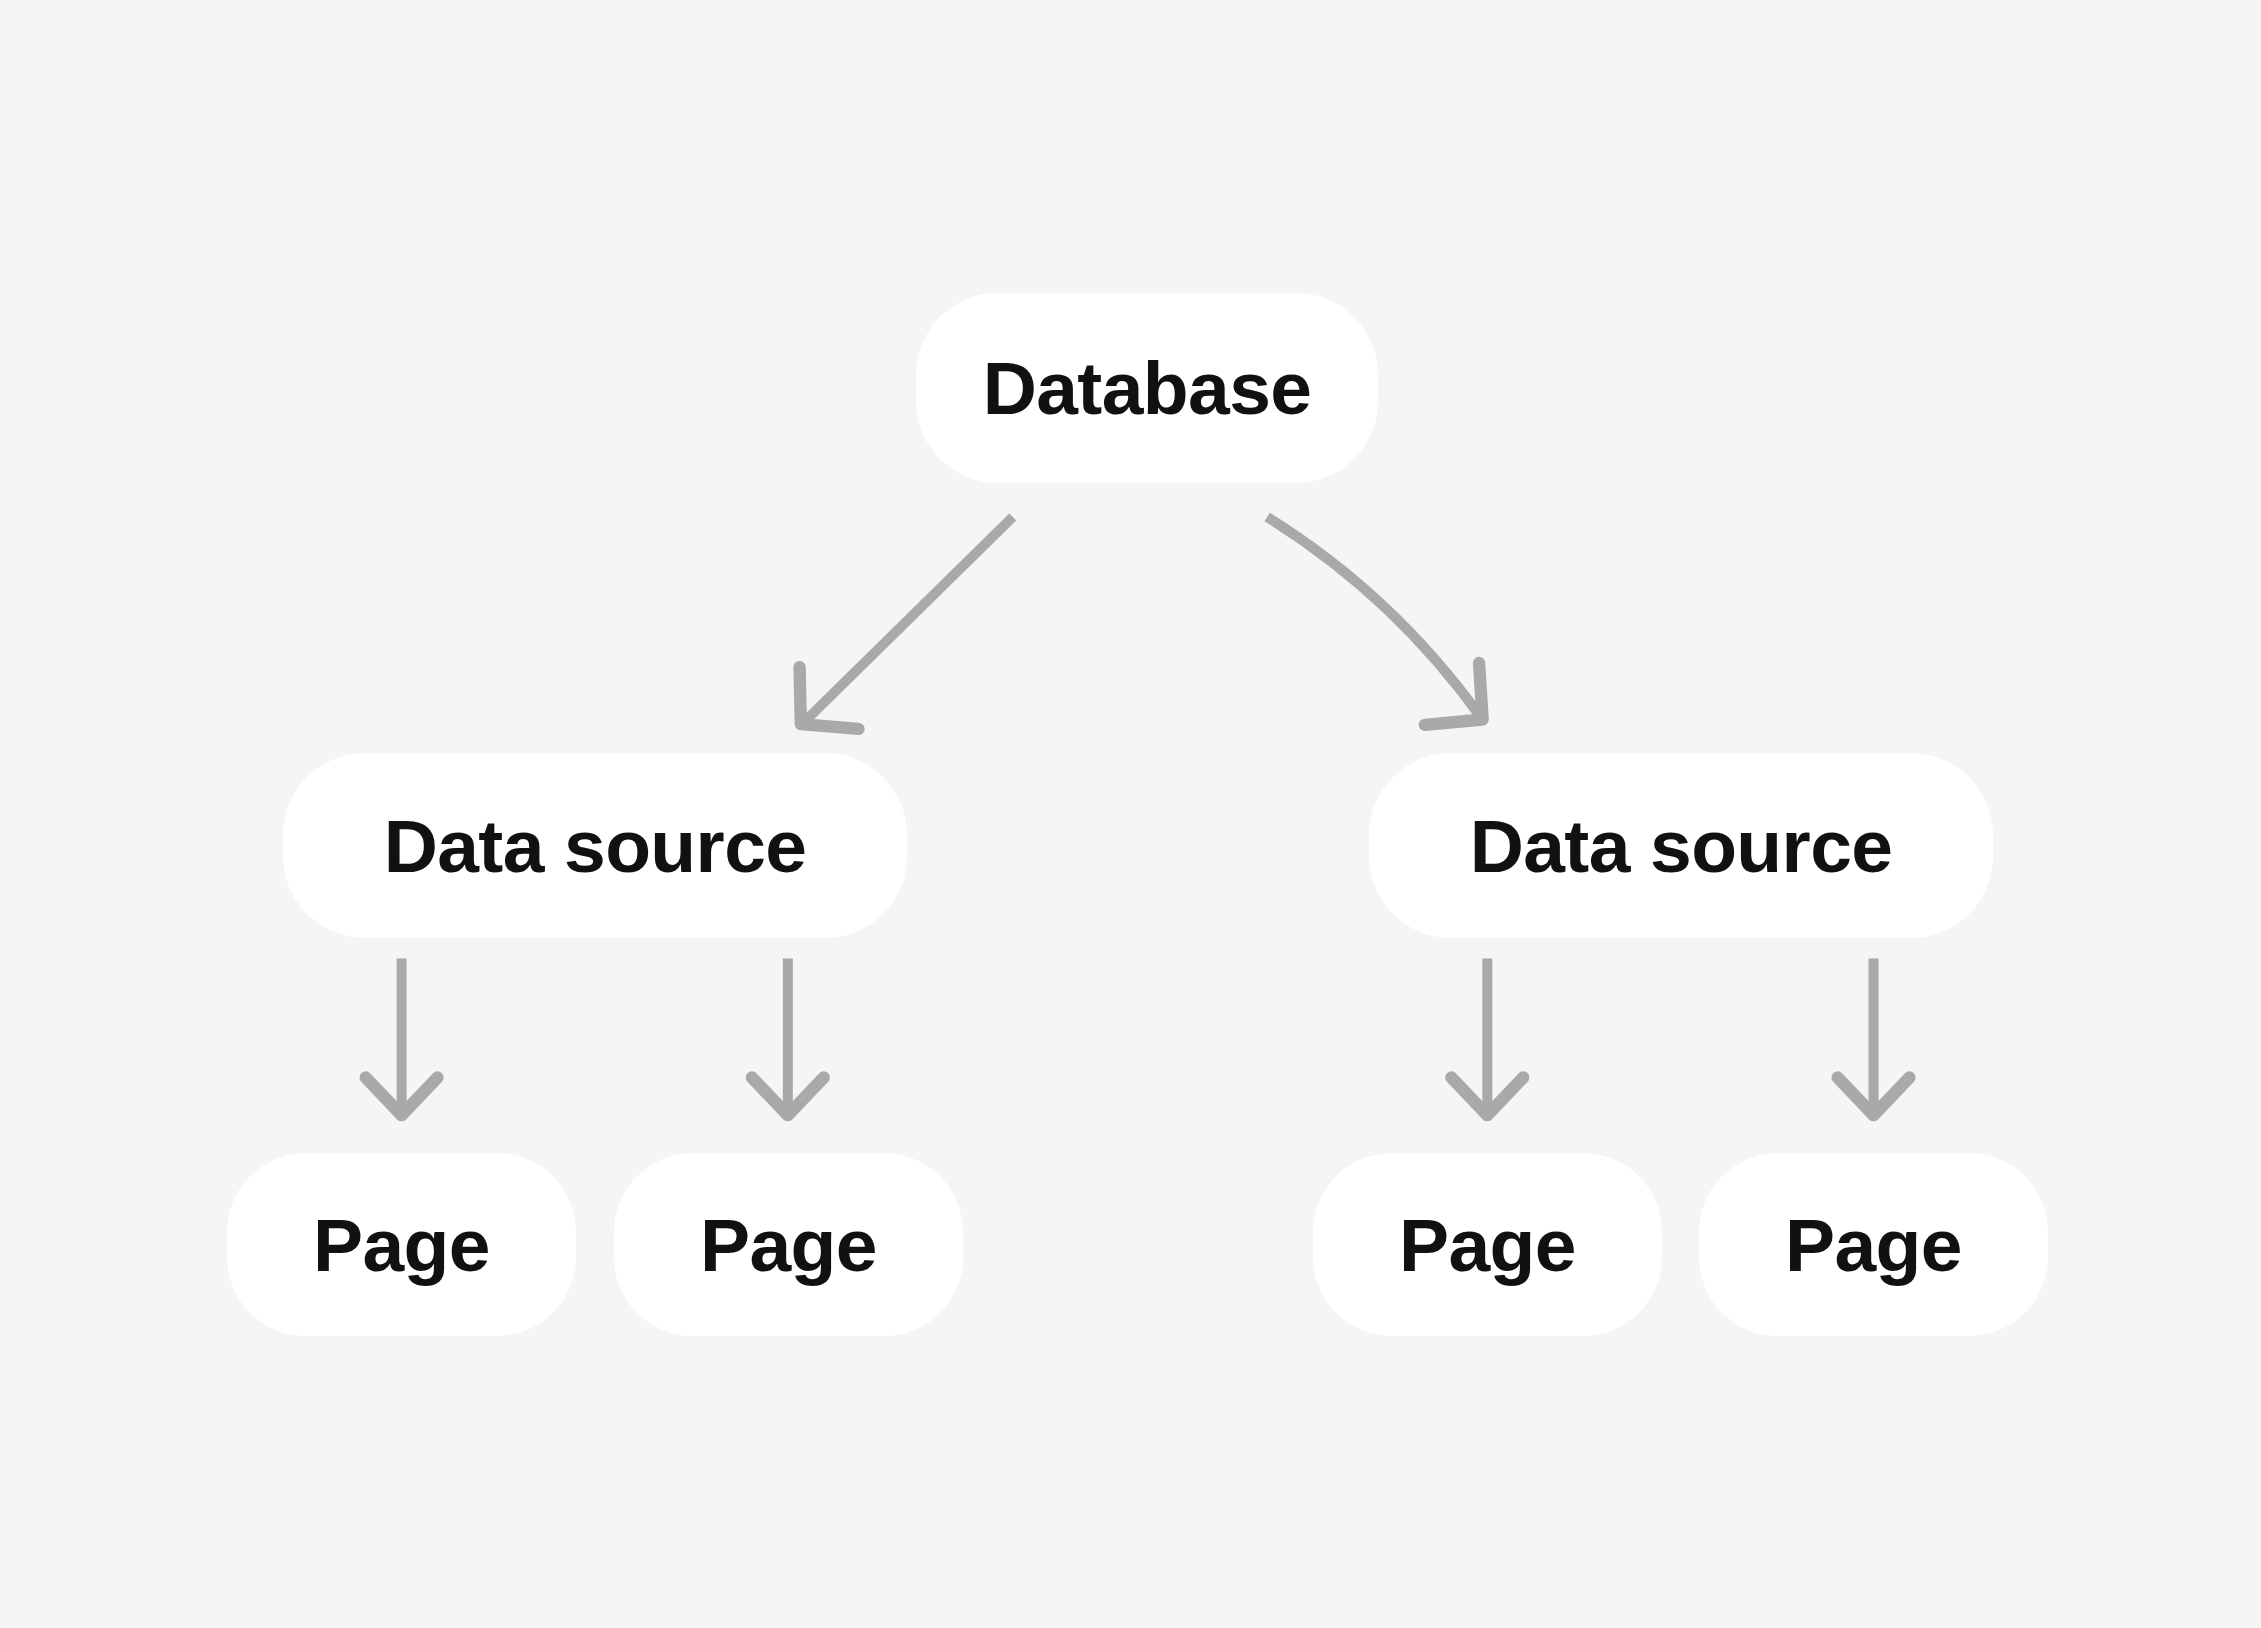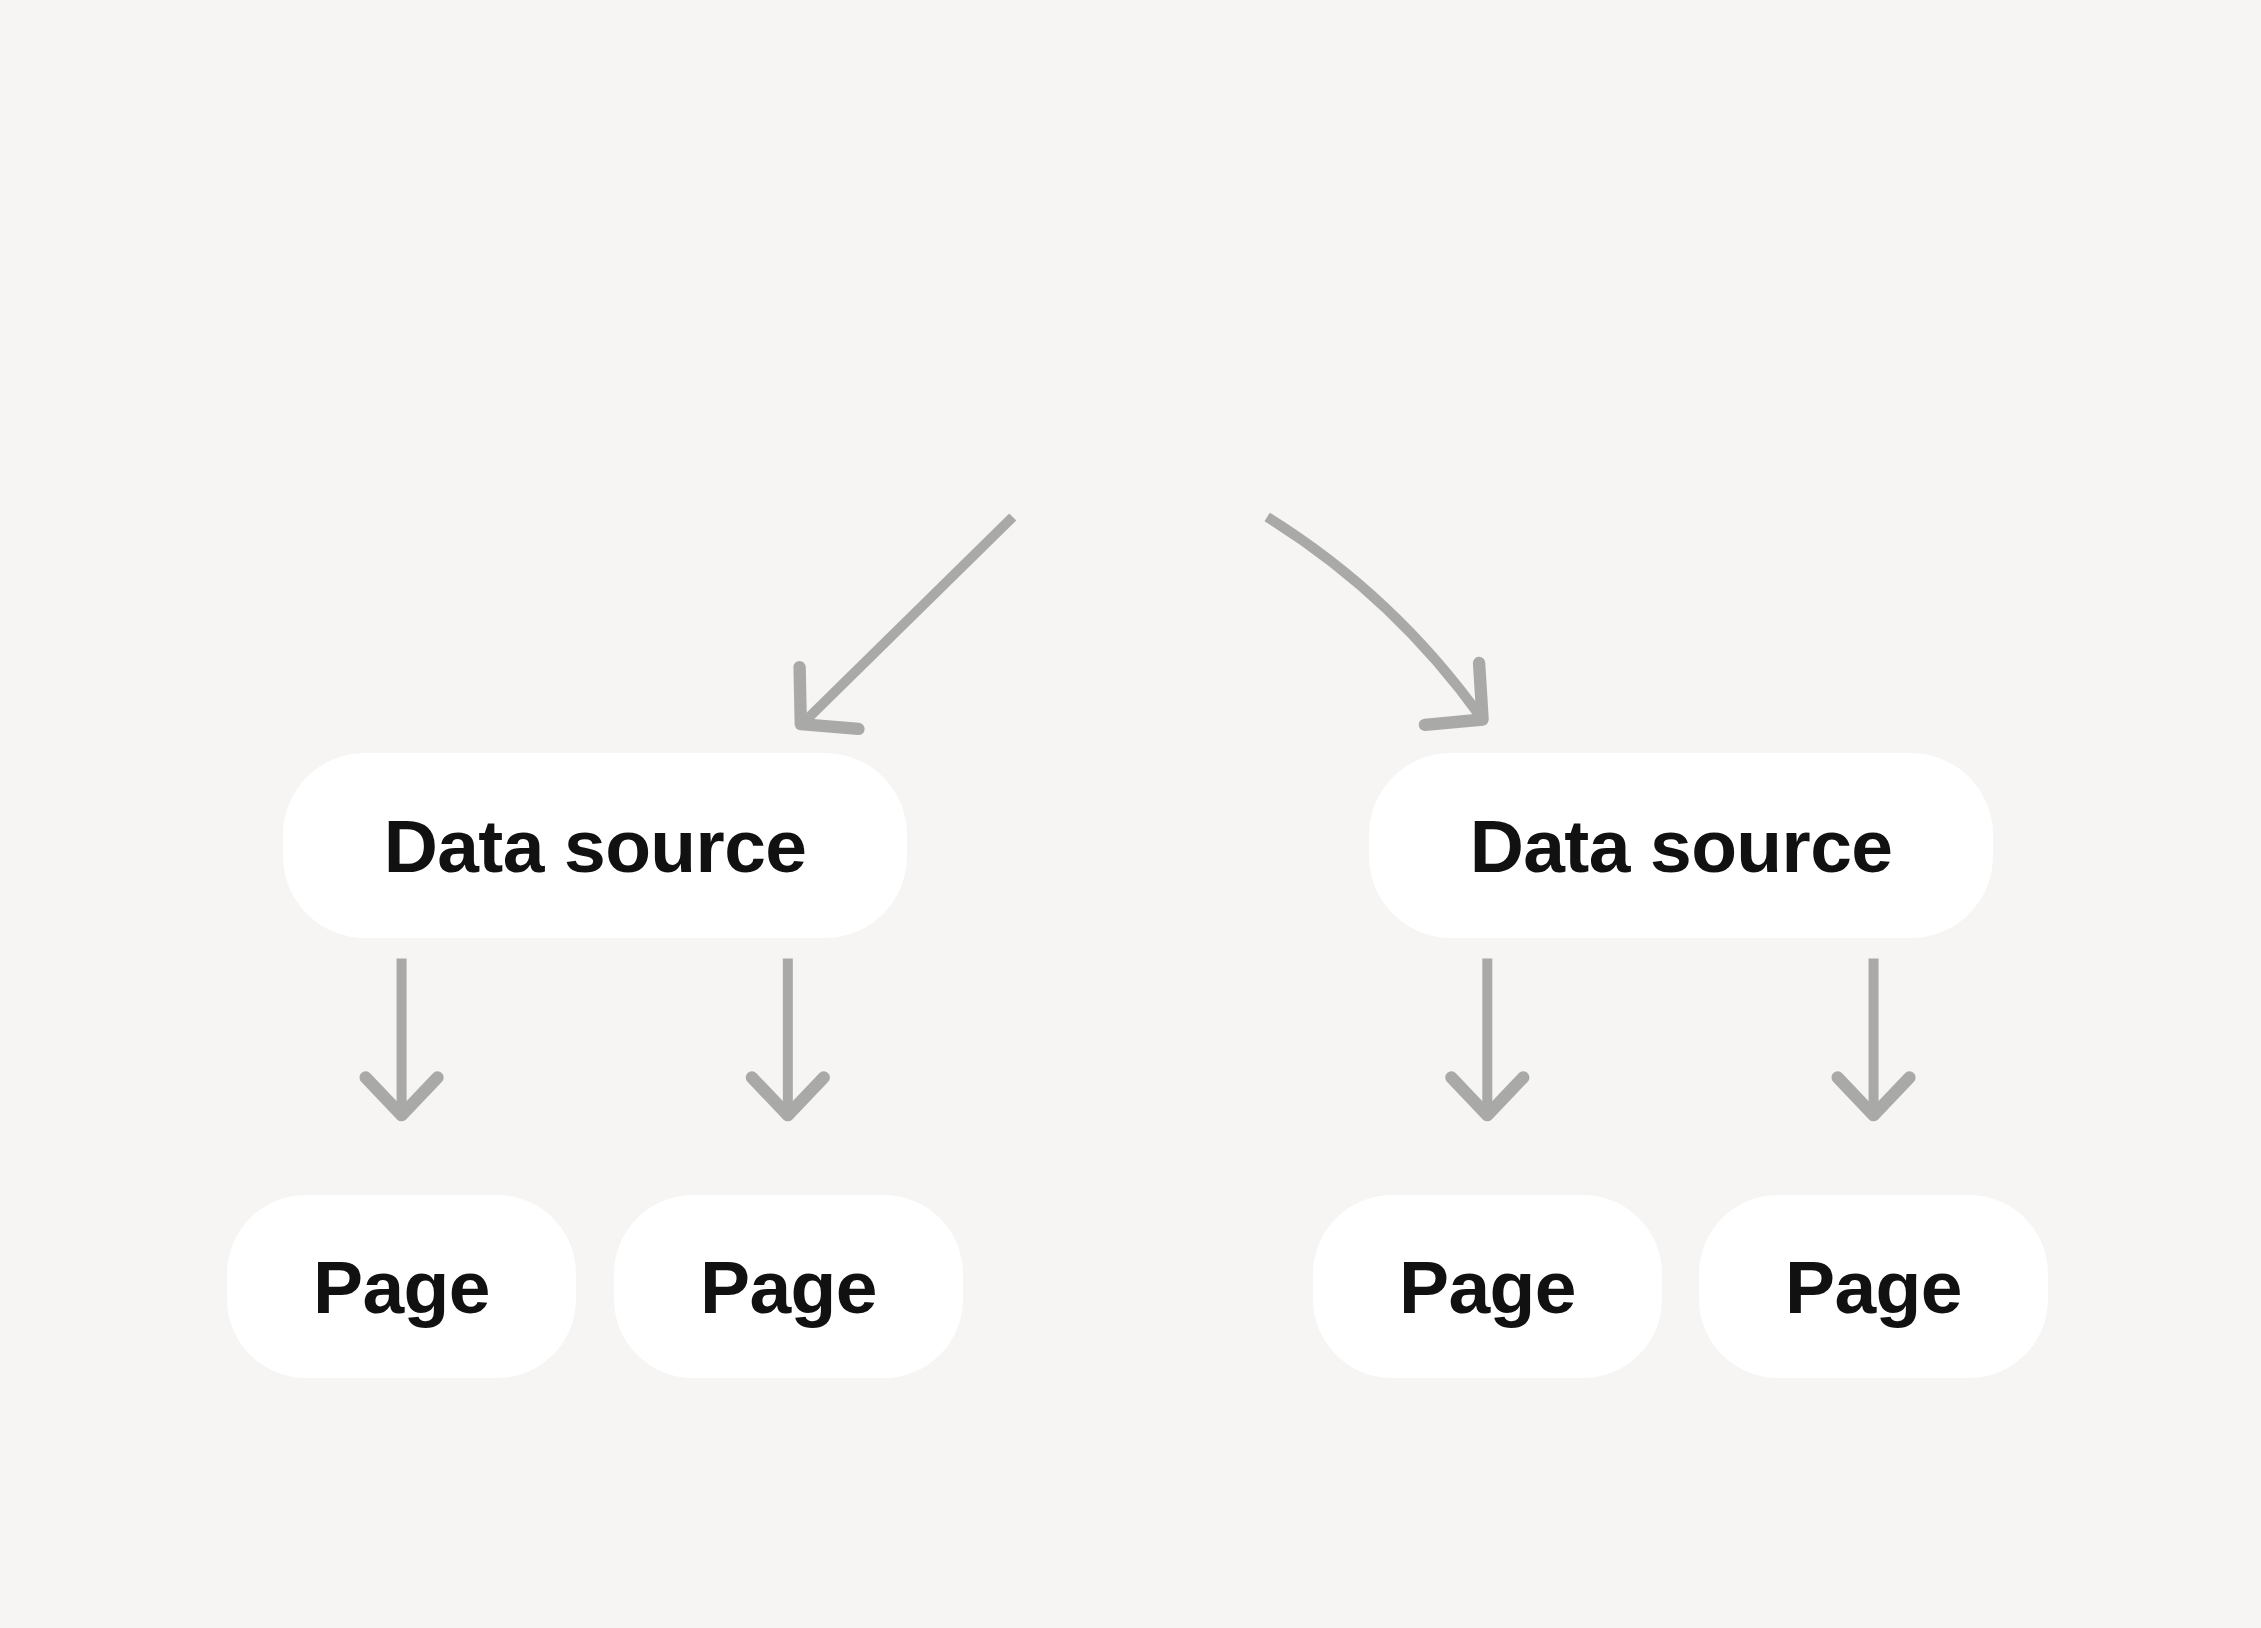--- a/index.html
+++ b/index.html
@@ -47,21 +47,21 @@
     justify-content: center;
     color: var(--text, #111111);
     font-weight: 700;
     font-size: 75px;
     letter-spacing: -0.6px;
     white-space: nowrap;
   }
   .node-database   { left: 916px; top: 293px;  width: 462px;  height: 190px; }
   .node-ds-left    { left: 283px;  top: 753px; width: 624px; height: 185px; }
   .node-ds-right   { left: 1369px; top: 753px; width: 624px; height: 185px; }
-  .node-page       { top: 1195px;  width: 349px; height: 183px; border-radius: 79px; }
+  .node-page       { top: 1153px;  width: 349px; height: 183px; border-radius: 79px; }
   .node-page-1 { left: 227px; }
   .node-page-2 { left: 614px; }
   .node-page-3 { left: 1313px; }
   .node-page-4 { left: 1699px; }
 </style>
 </head>
 <body>
 
 <div class="canvas">
 
@@ -91,20 +91,23 @@
       <path class="edge-shaft" d="M 2526 1628 L 2526 1890"></path>
       <path class="edge-head" d="M 2465 1830 L 2526 1894 L 2587 1830"></path>
     </g>
 
     <g>
       <path class="edge-shaft" d="M 3182 1628 L 3182 1890"></path>
       <path class="edge-head" d="M 3121 1830 L 3182 1894 L 3243 1830"></path>
     </g>
   </svg>
 
+  <div class="node node-database">
+    <span>Database</span>
+  </div>
 
   <div class="node node-ds-left">
     <span>Data source</span>
   </div>
 
   <div class="node node-ds-right">
     <span>Data source</span>
   </div>
 
   <div class="node node-page node-page-1">

